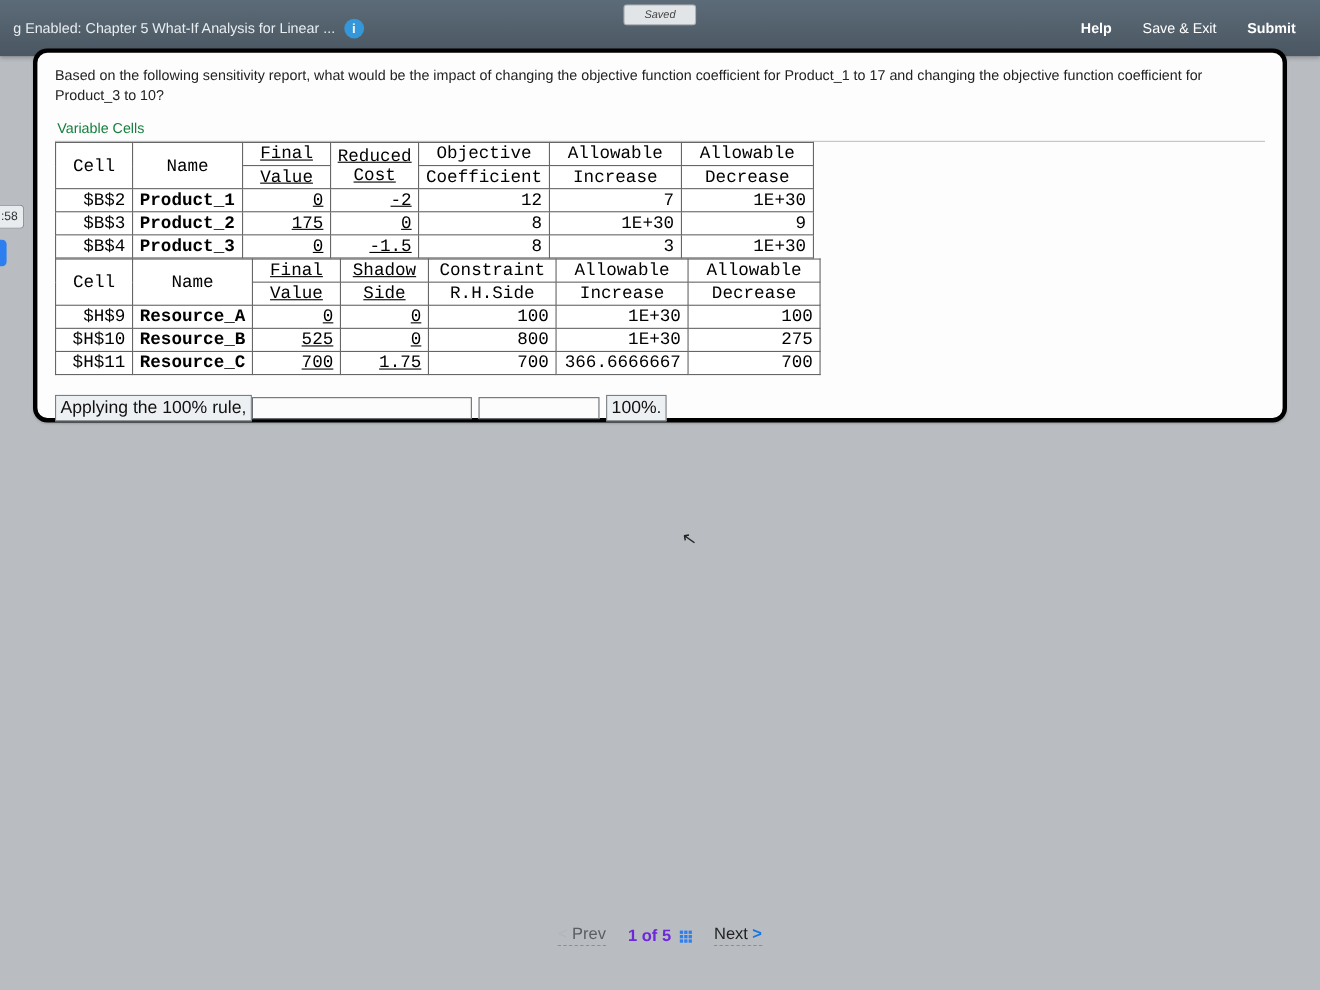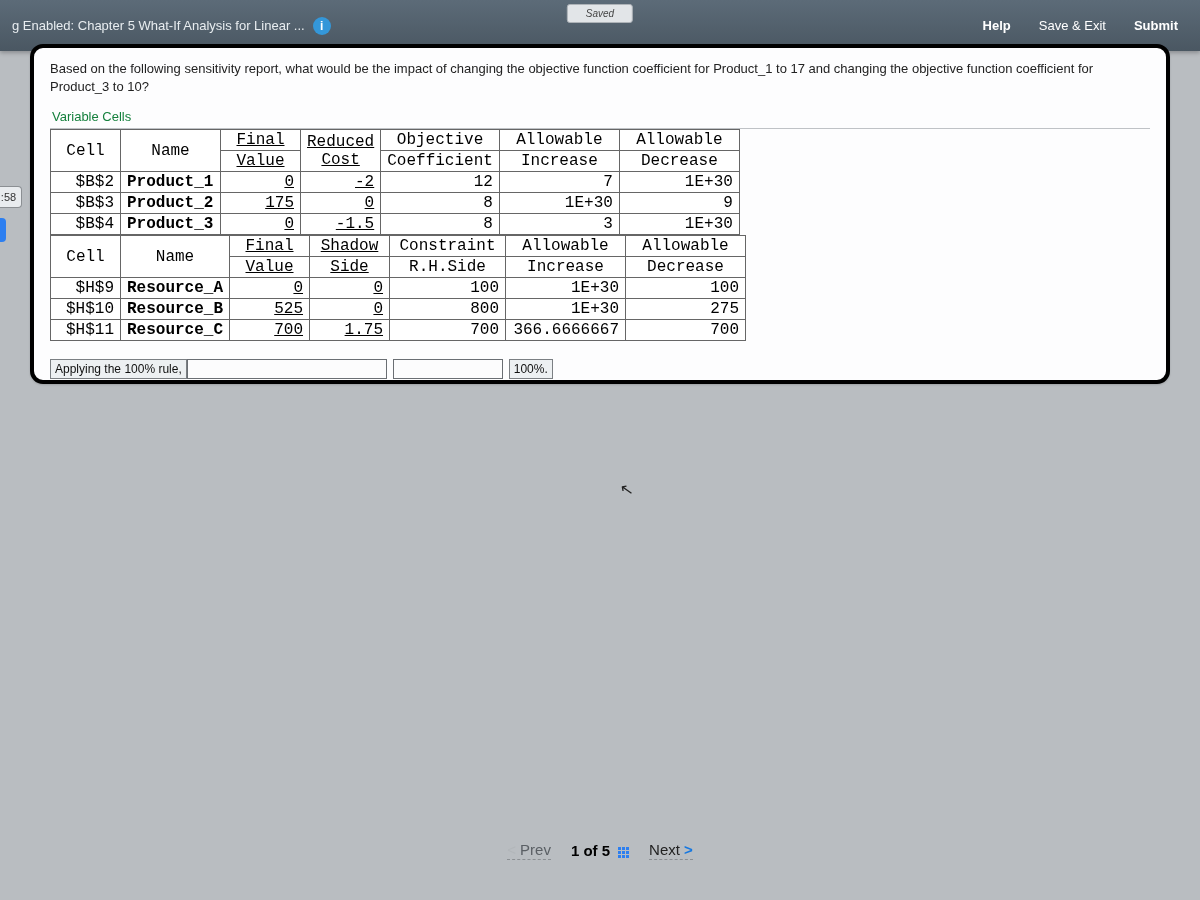--- a/index.html
+++ b/index.html
@@ -25,36 +25,36 @@
   table.report th, table.report td { border:1px solid #666; padding:1px 6px; height:18px; }
   table.report th { font-weight:normal; text-align:center; background:#fff; }
   table.report td { background:#fff; }
   .col-cell   { width:70px; text-align:right; }
   .col-name   { width:100px; text-align:left;font-weight:bold; }
   .col-num    { width:80px; text-align:right;text-decoration:underline; }
   .col-obj    { width:116px; text-align:right; }
   .col-allow  { width:120px; text-align:right; }
 
   
-  .fillrow { margin-top:18px; display:flex; align-items:center; font-size:12px; color:#111; }
+  .fillrow { margin-top:18px; display:flex; align-items:center; font-size:16px; color:#111; }
   .fillrow .box { border:1px solid #6a6e73; background:#fcfcfd; height:20px; }
   .fillrow .lbl { padding:2px 4px; border:1px solid #7b7f83; background:#edf0f2; }
 
   
   .timer { position:absolute; left:-4px; top:186px; width:26px; height:22px; border:1px solid #8b8f93; border-left:none; background:#e9ecef; color:#333; font-size:11px; display:flex; align-items:center; justify-content:center; border-radius:0 4px 4px 0; }
   
   .bluepill { position:absolute; left:-4px; top:218px; width:10px; height:24px; background:#2d7ff0; border-radius:0 4px 4px 0; }
 
   
   .bottomnav { position:absolute; left:0; right:0; bottom:40px; display:flex; align-items:center; justify-content:center; gap:20px; font-size:15px; color:#555; }
   .bottomnav .prev, .bottomnav .next { color:#5a5f64; border-bottom:1px dashed #8b8f93; padding-bottom:1px; }
   .bottomnav .prev .chev { color:#b2b6ba; margin-right:4px; }
   .bottomnav .next .chev { color:#1577e0; font-weight:bold; margin-left:4px; }
   .bottomnav .next { color:#222; font-weight:500; }
-  .bottomnav .count { color:#000000; font-weight:bold; }
+  .bottomnav .count { color:#6d28d9; font-weight:bold; }
   .grid-icon { display:inline-grid; grid-template-columns:repeat(3,3px); grid-template-rows:repeat(3,3px); gap:1px; margin-left:8px; vertical-align:middle; }
   .grid-icon span { background:#2d7ff0; width:3px; height:3px; }
 
   
   .cursor { position:absolute; left:620px; top:480px; font-size:16px; color:#222; transform:rotate(-10deg); }
 </style>
 </head>
 <body>
 
 <div class="topbar">

